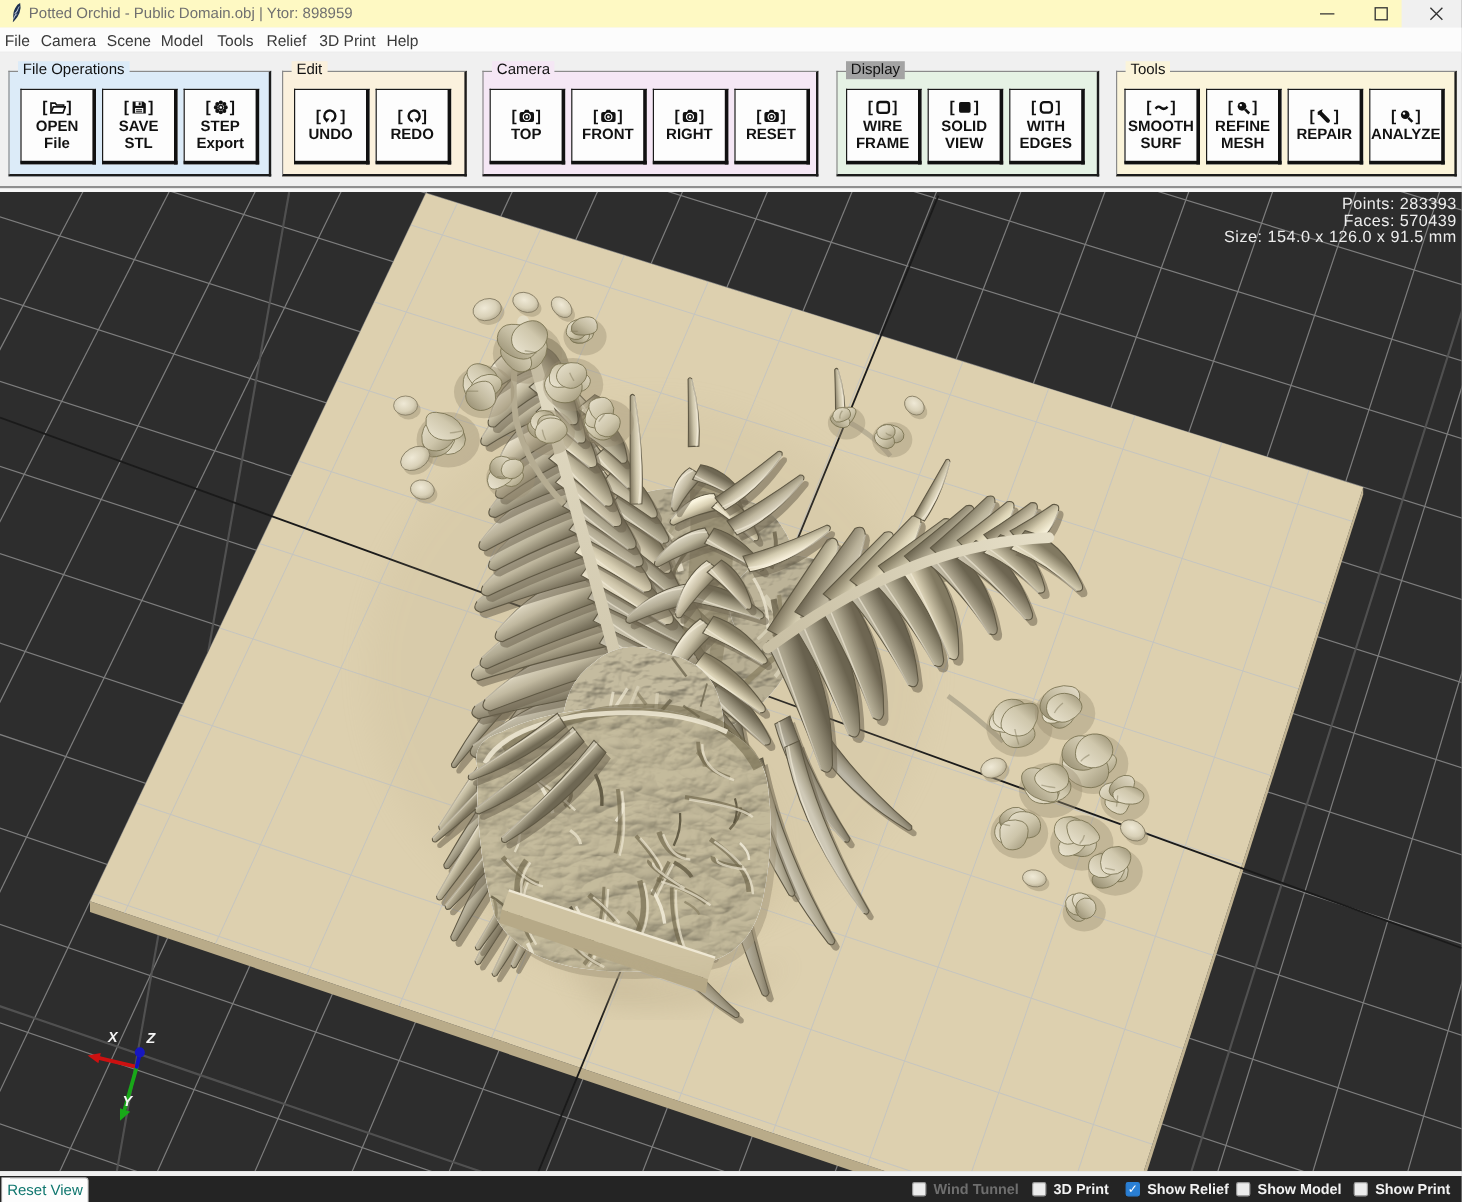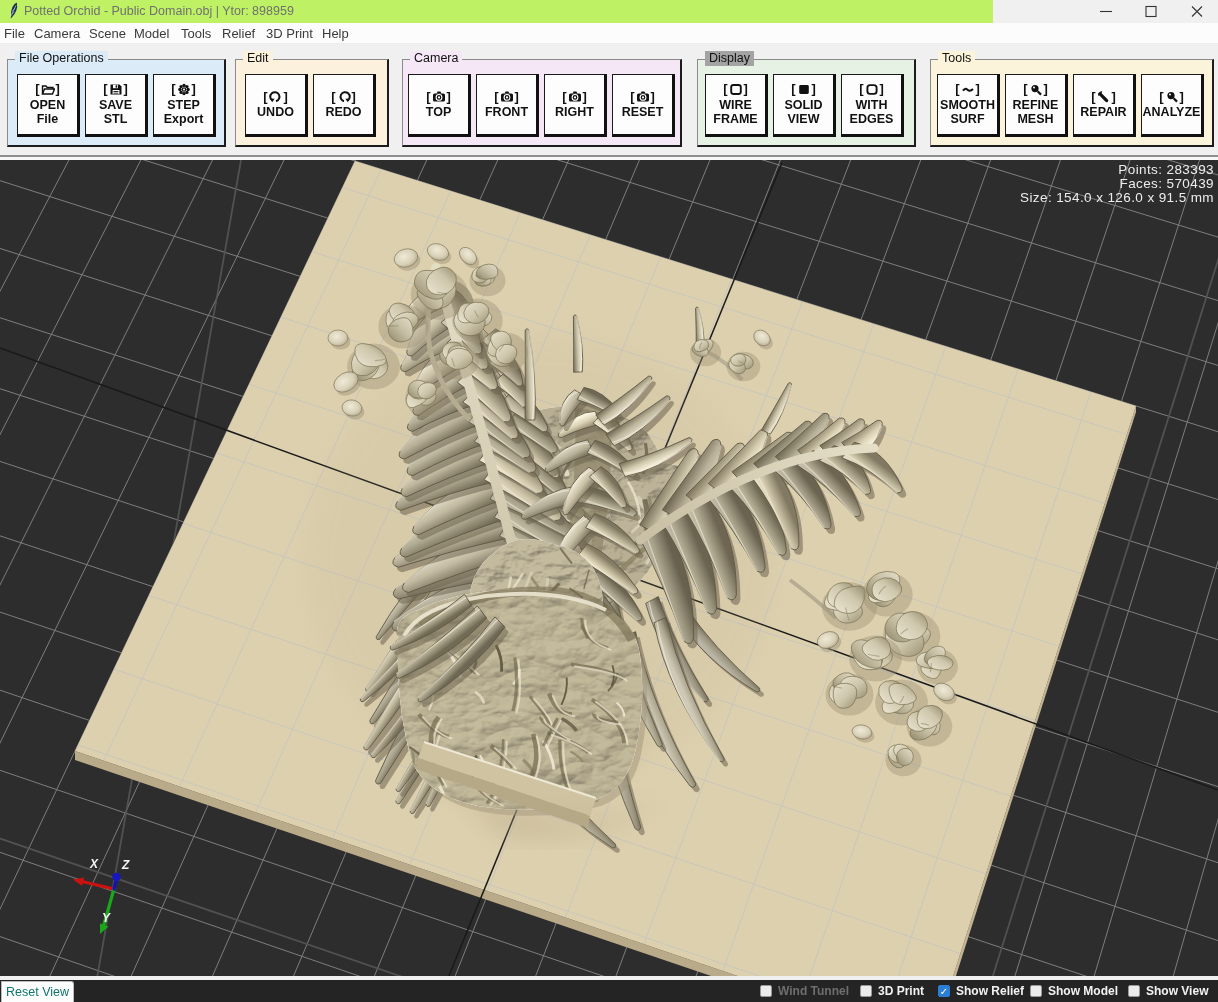--- a/index.html
+++ b/index.html
@@ -1,15 +1,15 @@
 <!DOCTYPE html>
 <html><head><meta charset="utf-8"><style>
 *{margin:0;padding:0;box-sizing:border-box}
 html,body{width:1218px;height:1002px;overflow:hidden;font-family:"Liberation Sans",sans-serif;background:#f0f0f0}
-.titlebar{position:absolute;left:0;top:0;width:993px;height:23px;background:#bef264}
+.titlebar{position:absolute;left:0;top:0;width:1168px;height:23px;background:#fef9c3}
 .title{position:absolute;left:24px;top:4px;font-size:12.5px;color:#707070}
 .wbtn{position:absolute;top:0;height:23px;color:#333}
 .menubar{position:absolute;left:0;top:23px;width:1218px;height:21px;background:#fcfcfc;border-bottom:1px solid #ececec}
 .mi{position:absolute;top:3px;font-size:13px;color:#3a3a3a}
 .toolbar{position:absolute;left:0;top:44px;width:1218px;height:111px;background:#f0f0f0}
 .grp{position:absolute;top:15px;height:88px;border:1px solid #8a8a8a;border-right:2px solid #1c1c1c;border-bottom:2px solid #1c1c1c}
 .glab{position:absolute;top:-9px;left:7px;font-size:12.5px;font-weight:normal;color:#111;padding:0 4px;line-height:15px}
 .btnrow{position:absolute;top:14px;display:flex;gap:5px}
 .tbtn{width:63px;height:63px;background:#fdfdfd;border:1px solid #1a1a1a;border-right:3px solid #111;border-bottom:3px solid #111;
   display:flex;flex-direction:column;justify-content:center;align-items:center;font-size:12.5px;font-weight:bold;color:#111;line-height:14.5px}
@@ -1864,16 +1864,16 @@
 <div class="cbi" style="left:938px">
       <span class="cb chk">✓</span>
       <span class="cbt">Show Relief</span>
     </div>
 <div class="cbi" style="left:1030px">
       <span class="cb"></span>
       <span class="cbt">Show Model</span>
     </div>
 <div class="cbi" style="left:1128px">
       <span class="cb"></span>
-      <span class="cbt">Show View</span>
+      <span class="cbt">Show Print</span>
     </div>
 
 </div>
 
 </body></html>

